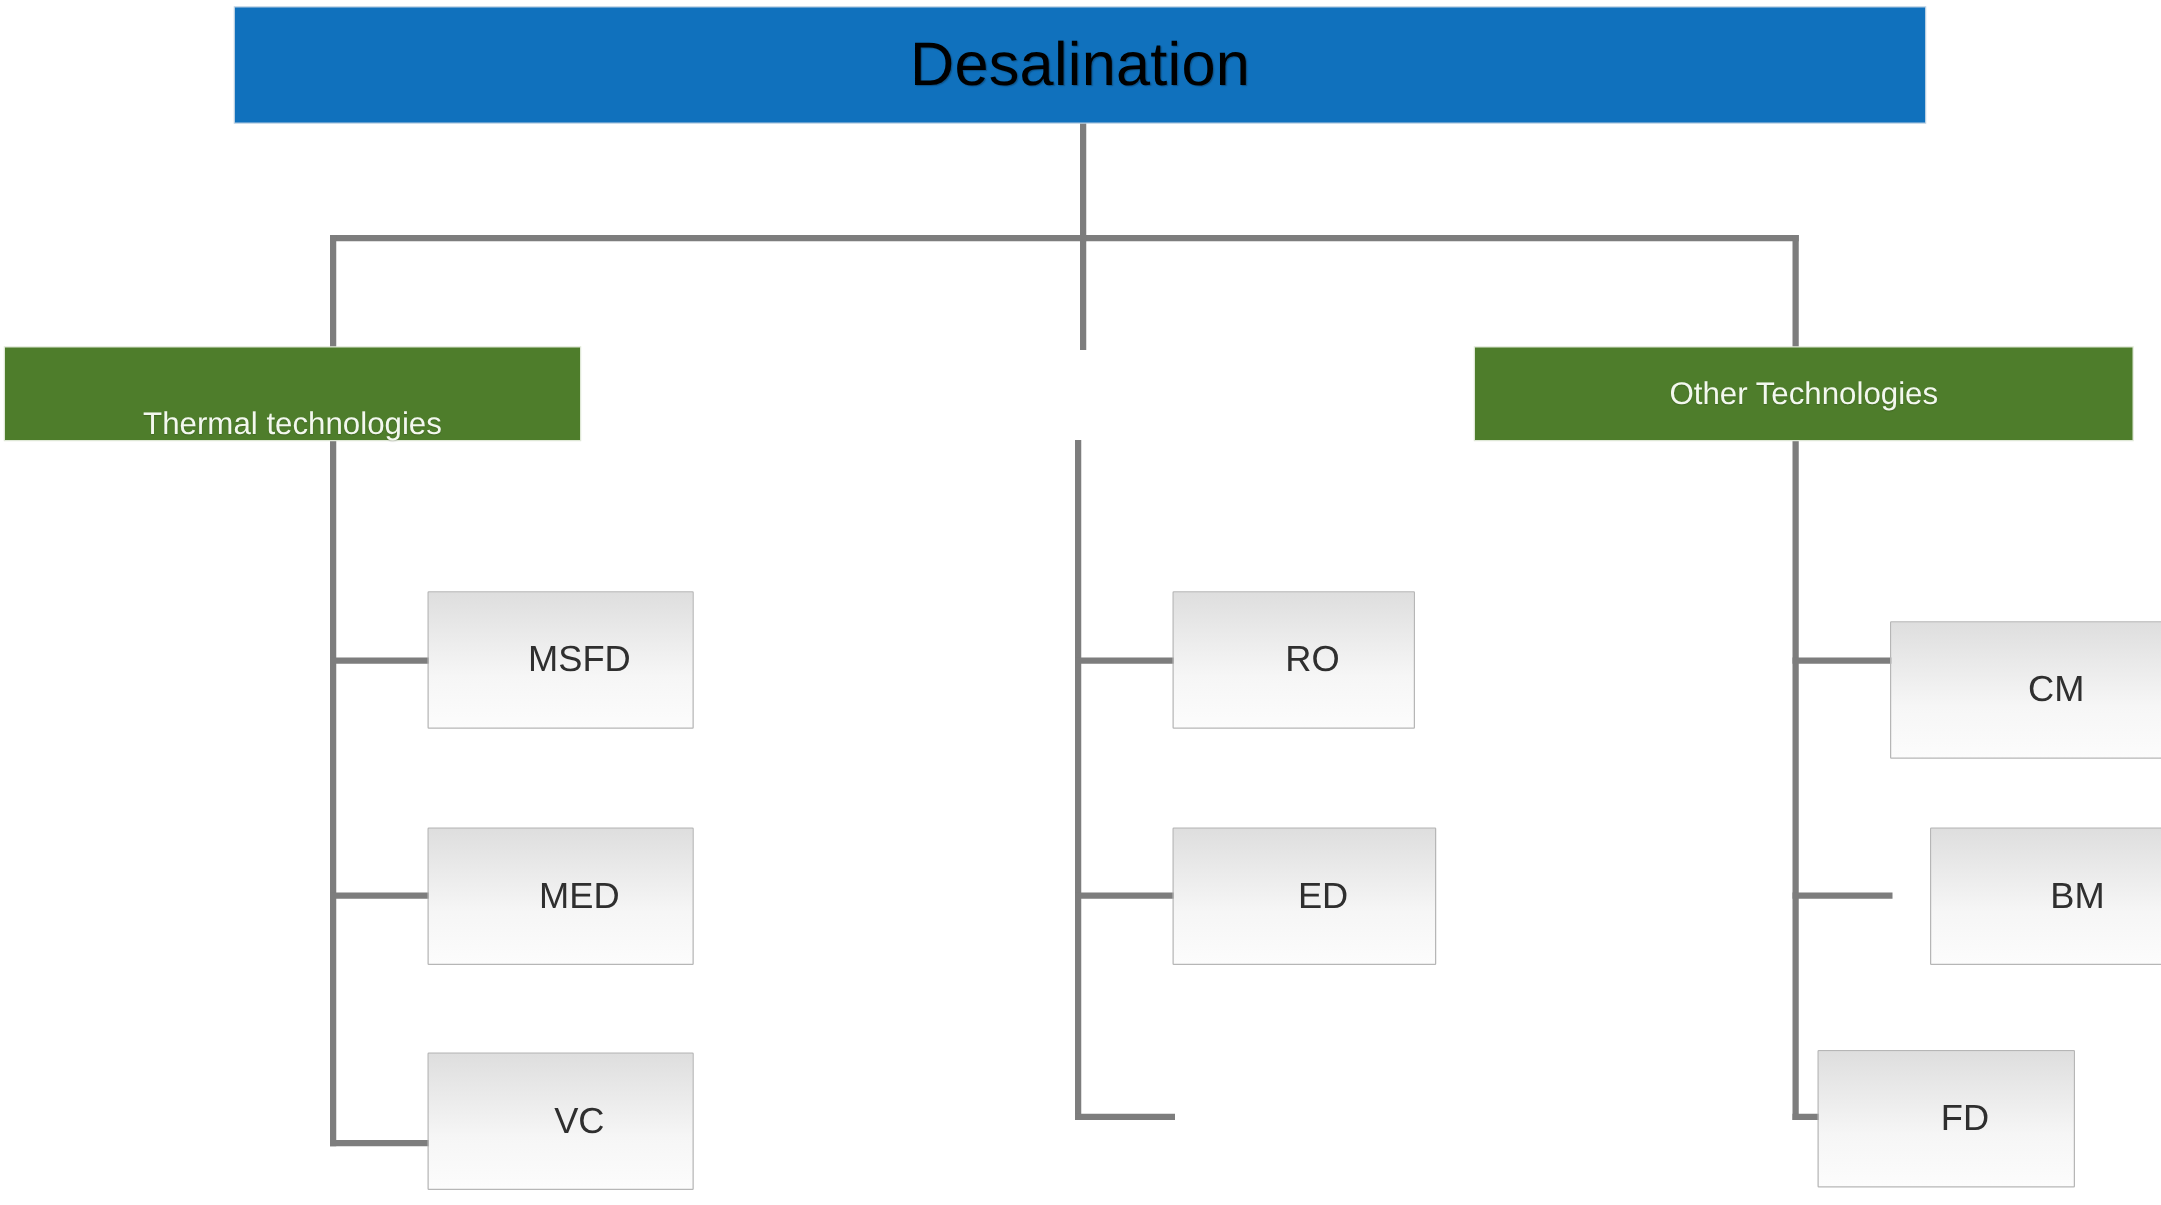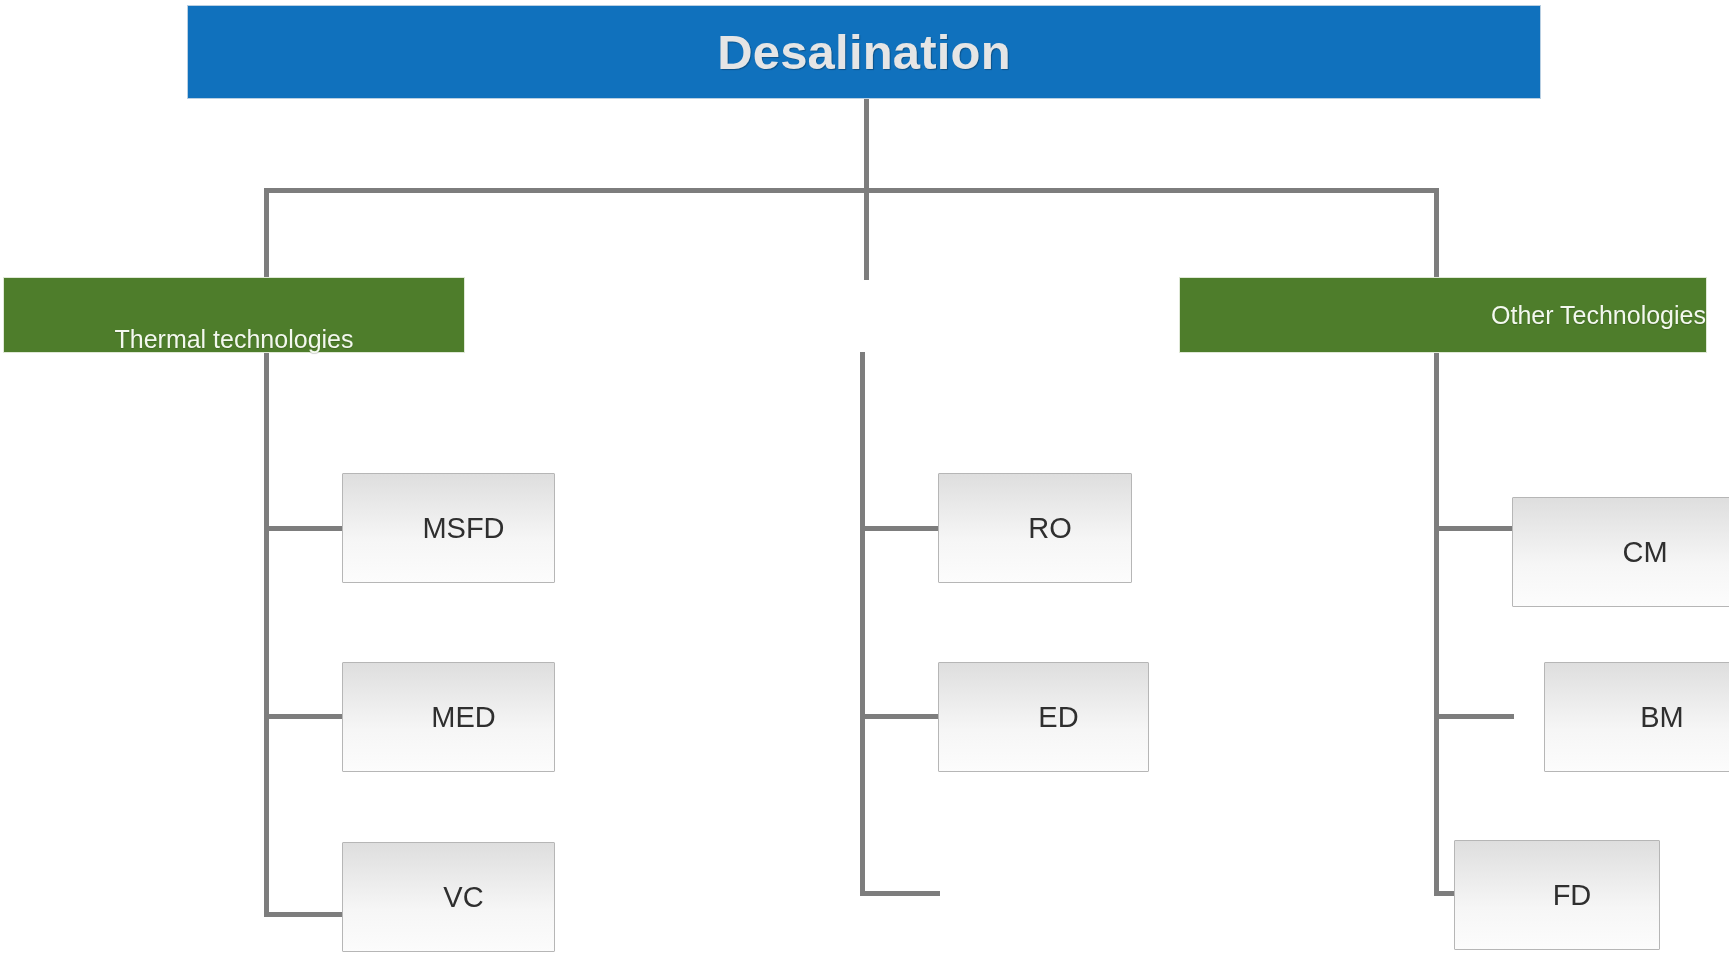--- a/index.html
+++ b/index.html
@@ -36,23 +36,23 @@
     top: 6px;
     width: 1352px;
     height: 92px;
     background: #1071bd;
     box-shadow: 0 0 0 1px #b9cfe2;
     display: flex;
     align-items: center;
     justify-content: center;
   }
   .node-root .node-label {
-    color: #e5e5e5;
+    color: #000000;
     font-size: 49px;
-    font-weight: bold;
+    font-weight: normal;
     letter-spacing: 0.2px;
     line-height: 1;
     text-shadow: 1px 1px 1px rgba(0,0,0,0.28);
   }
 
   
   .node-cat {
     position: absolute;
     top: 278px;
     height: 74px;
@@ -64,21 +64,21 @@
   }
   .node-cat .node-label {
     color: #f3f8ee;
     font-size: 25px;
     font-weight: normal;
     line-height: 1;
     text-shadow: 0 1px 1px rgba(0,0,0,0.18);
   }
   #cat-thermal  { left: 4px;    width: 460px; align-items: flex-end; }
   #cat-membrane { left: 602px;  width: 520px; }
-  #cat-other    { left: 1180px; width: 526px; justify-content: flex-end; }
+  #cat-other    { left: 1180px; width: 526px; }
 
   
   .node-leaf {
     position: absolute;
     height: 110px;
     border: 1px solid #b6b6b6;
     border-radius: 1px;
     background: linear-gradient(to bottom, #dedede 0%, #e9e9e9 28%, #f6f6f6 62%, #fcfcfc 100%);
     display: flex;
     align-items: center;

